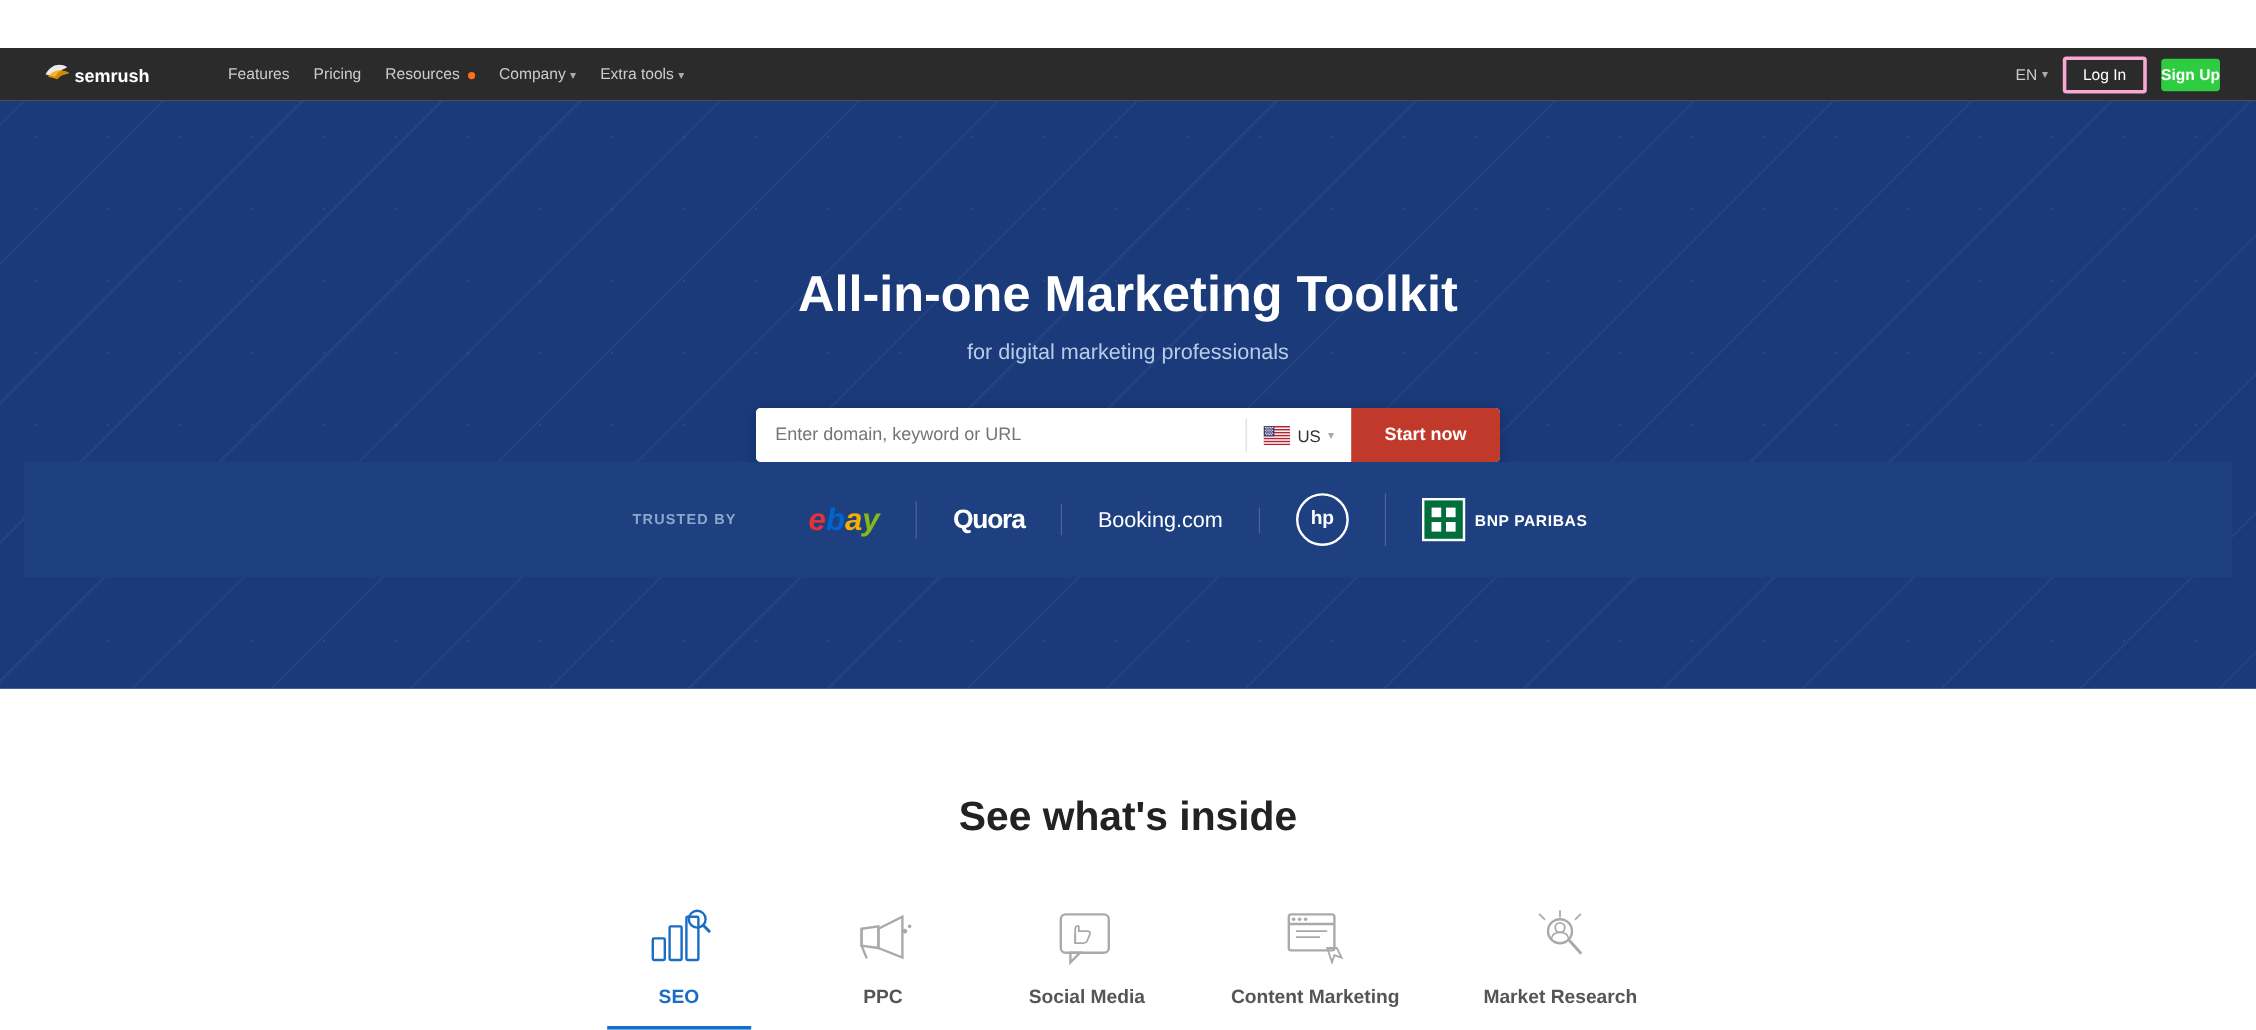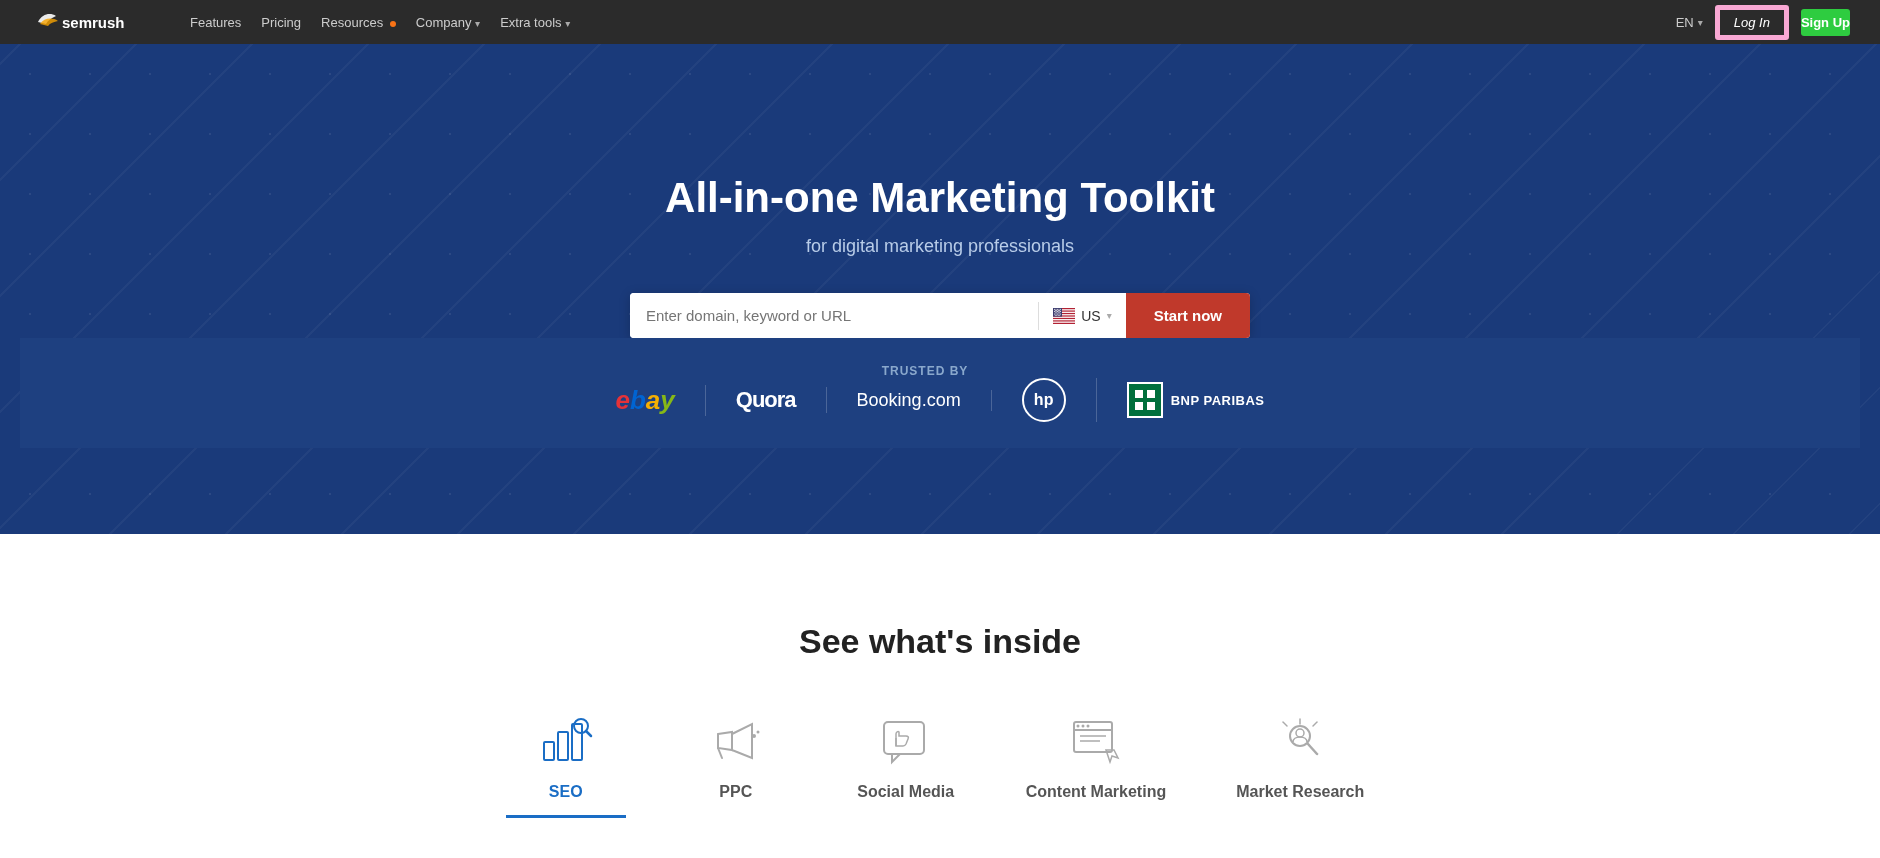--- a/index.html
+++ b/index.html
@@ -6,20 +6,21 @@
     body { font-family: 'Arial', sans-serif; overflow-x: hidden; }
 
     
     .navbar {
       background: #2b2b2b;
       height: 44px;
       display: flex;
       align-items: center;
       padding: 0 30px;
       justify-content: space-between;
+      margin-top: 40px;
     }
     .navbar-left {
       display: flex;
       align-items: center;
       gap: 30px;
     }
     .logo {
       display: flex;
       align-items: center;
     }
@@ -55,26 +56,25 @@
       font-size: 13px;
       cursor: pointer;
       display: flex;
       align-items: center;
       gap: 4px;
       text-align: center;
     }
     .login-btn {
       color: white;
       background: none;
-      border: 5px solid #f9a8d4;
+      border: 3px solid #f9a8d4;
       border-radius: 3px;
       padding: 5px 14px;
       font-size: 13px;
       cursor: pointer;
-      font-style: italic;
     }
     .signup-btn {
       background: #2ecc40;
       color: white;
       border: none;
       border-radius: 3px;
       padding: 6px 0;
       font-size: 13px;
       font-weight: bold;
       cursor: pointer;
@@ -188,21 +188,20 @@
     .trusted-bar {
       background: #1e4080;
       padding: 26px 40px;
       display: flex;
       align-items: center;
       justify-content: center;
       gap: 0;
       position: relative;
       z-index: 1;
       width: 100%;
-      flex-direction: column;
     }
     .trusted-label {
       color: #8aa8cc;
       font-size: 12px;
       font-weight: 600;
       letter-spacing: 1px;
       text-transform: uppercase;
       margin-right: 30px;
     }
     .trusted-logos {

